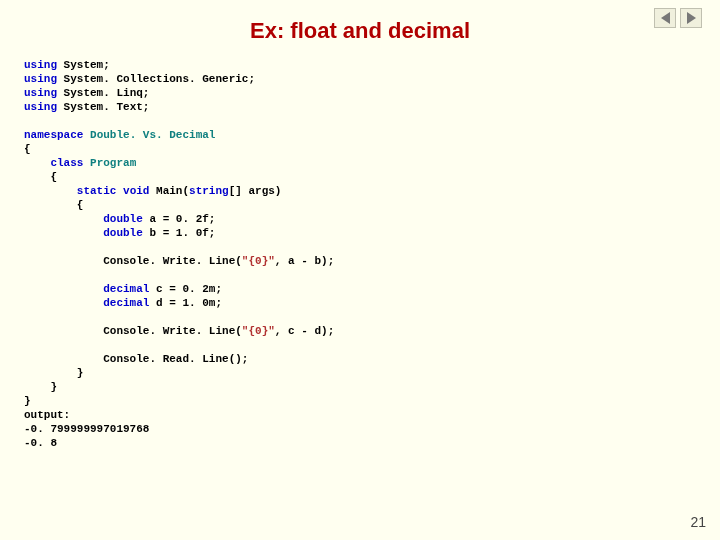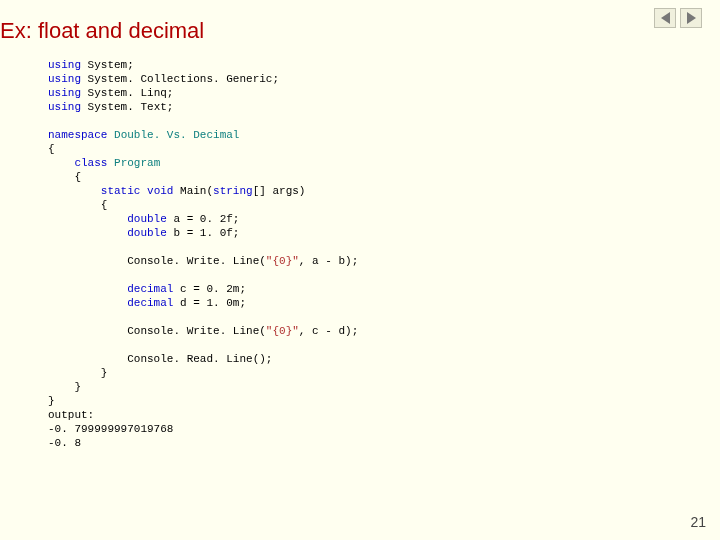--- a/index.html
+++ b/index.html
@@ -16,22 +16,23 @@
     width: 720px;
     height: 540px;
     position: relative;
     box-sizing: border-box;
   }
   .title {
     position: absolute;
     top: 18px;
     left: 0;
     width: 100%;
+    text-align: center;
     font-size: 22px;
-    font-weight: normal;
+    font-weight: bold;
     color: #b00000;
   }
   .nav {
     position: absolute;
     top: 8px;
     right: 18px;
     display: flex;
     gap: 4px;
   }
   .nav-btn {
@@ -51,27 +52,27 @@
   }
   .tri-right {
     width: 0; height: 0;
     border-top: 6px solid transparent;
     border-bottom: 6px solid transparent;
     border-left: 9px solid #777;
   }
   .code {
     position: absolute;
     top: 58px;
-    left: 48px;
+    left: 24px;
     font-family: "Consolas", "Courier New", monospace;
     font-size: 11px;
     line-height: 14px;
     color: #000;
     white-space: pre;
-    font-weight: normal;
+    font-weight: bold;
   }
   .kw { color: #0000cc; }
   .tp { color: #108080; }
   .str { color: #b03030; }
   .page-num {
     position: absolute;
     bottom: 10px;
     right: 14px;
     font-size: 14px;
     color: #444;

